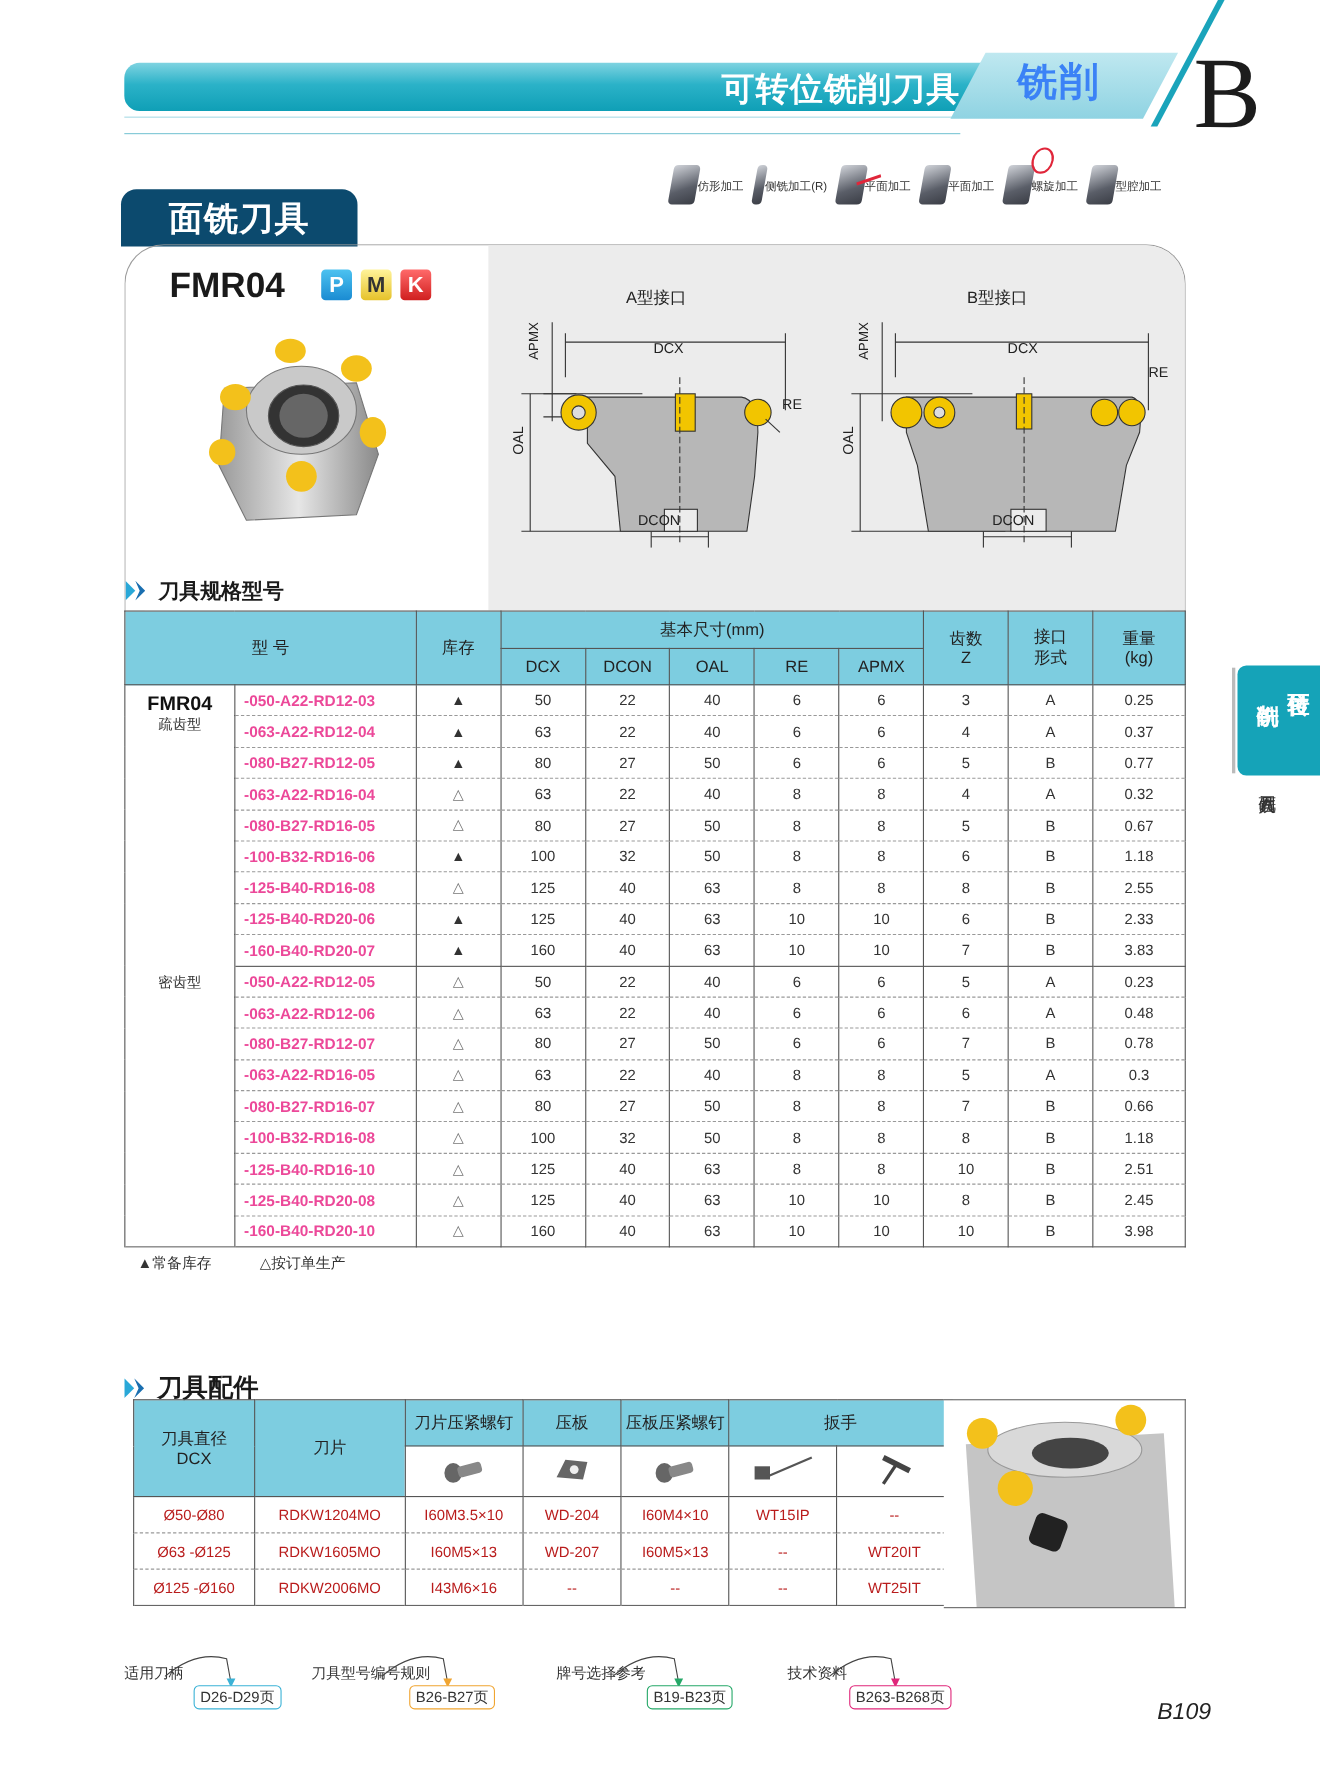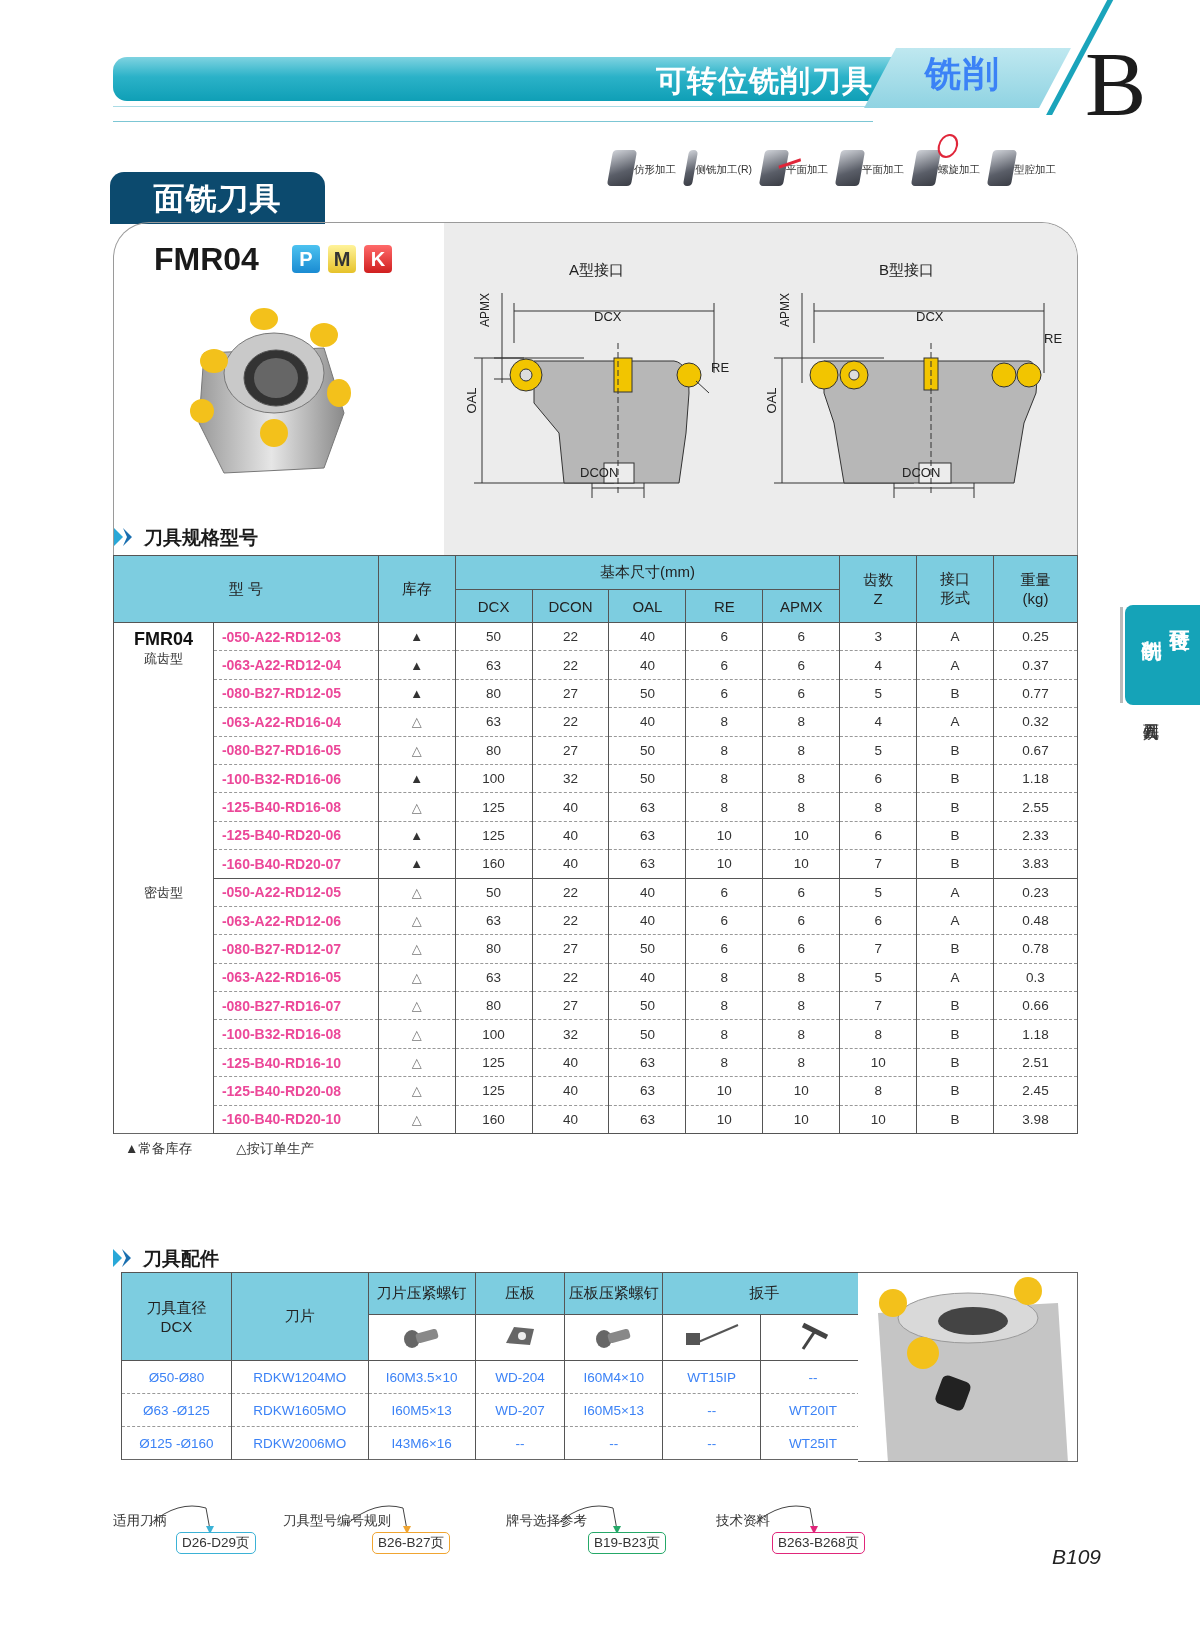--- a/index.html
+++ b/index.html
@@ -64,25 +64,25 @@
   .legend span { margin-right: 40px; }
 
   
   .side-tab { position: absolute; left: 1125px; top: 605px; width: 75px; height: 100px; background: #15a3b8; border-radius: 8px 0 0 8px; color: #fff; font-weight: bold; font-size: 20px; }
   .side-tab .c1 { position: absolute; left: 14px; top: 20px; writing-mode: vertical-rl; letter-spacing: 0; }
   .side-tab .c2 { position: absolute; left: 42px; top: 10px; writing-mode: vertical-rl; }
   .side-bar { position: absolute; left: 1120px; top: 607px; width: 3px; height: 96px; background: #bbb; }
   .side-sub { position: absolute; left: 1140px; top: 712px; writing-mode: vertical-rl; font-size: 16px; color: #333; }
 
   
-  .acc-title { position: absolute; left: 113px; top: 1246px; font-size: 19px; font-weight: bold; color: #1a1a1a; }
+  .acc-title { position: absolute; left: 113px; top: 1246px; font-size: 23px; font-weight: bold; color: #1a1a1a; }
   .acc { position: absolute; left: 121px; top: 1272px; width: 745px; border: 1.5px solid #666; font-size: 13.5px; }
   .acc th { background: #7dcde0; font-weight: normal; color: #222; border: 1px solid #555; font-size: 15px; }
   .acc th.img { background: #fff; height: 46px; }
-  .acc td { height: 33px; text-align: center; border-left: 1px solid #555; border-right: 1px solid #555; border-bottom: 1px dashed #999; color: #3b82f6; }
+  .acc td { height: 33px; text-align: center; border-left: 1px solid #555; border-right: 1px solid #555; border-bottom: 1px dashed #999; color: #b91c1c; }
   .acc-photo { position: absolute; left: 858px; top: 1272px; width: 220px; height: 190px; border: 1.5px solid #666; border-left: none; background: #fff; overflow: hidden; }
 
   .ico-screw { display: inline-block; width: 40px; height: 30px; }
 
   
   .flink { position: absolute; top: 1512px; font-size: 13.5px; color: #333; }
   .fbox { position: absolute; top: 1532px; font-size: 13.5px; padding: 1px 5px; border-radius: 5px; color: #333; background: #fff; }
   .arc { position: absolute; top: 1500px; }
   .page-no { position: absolute; left: 1052px; top: 1545px; font-size: 21px; font-style: italic; color: #222; }
 </style>

